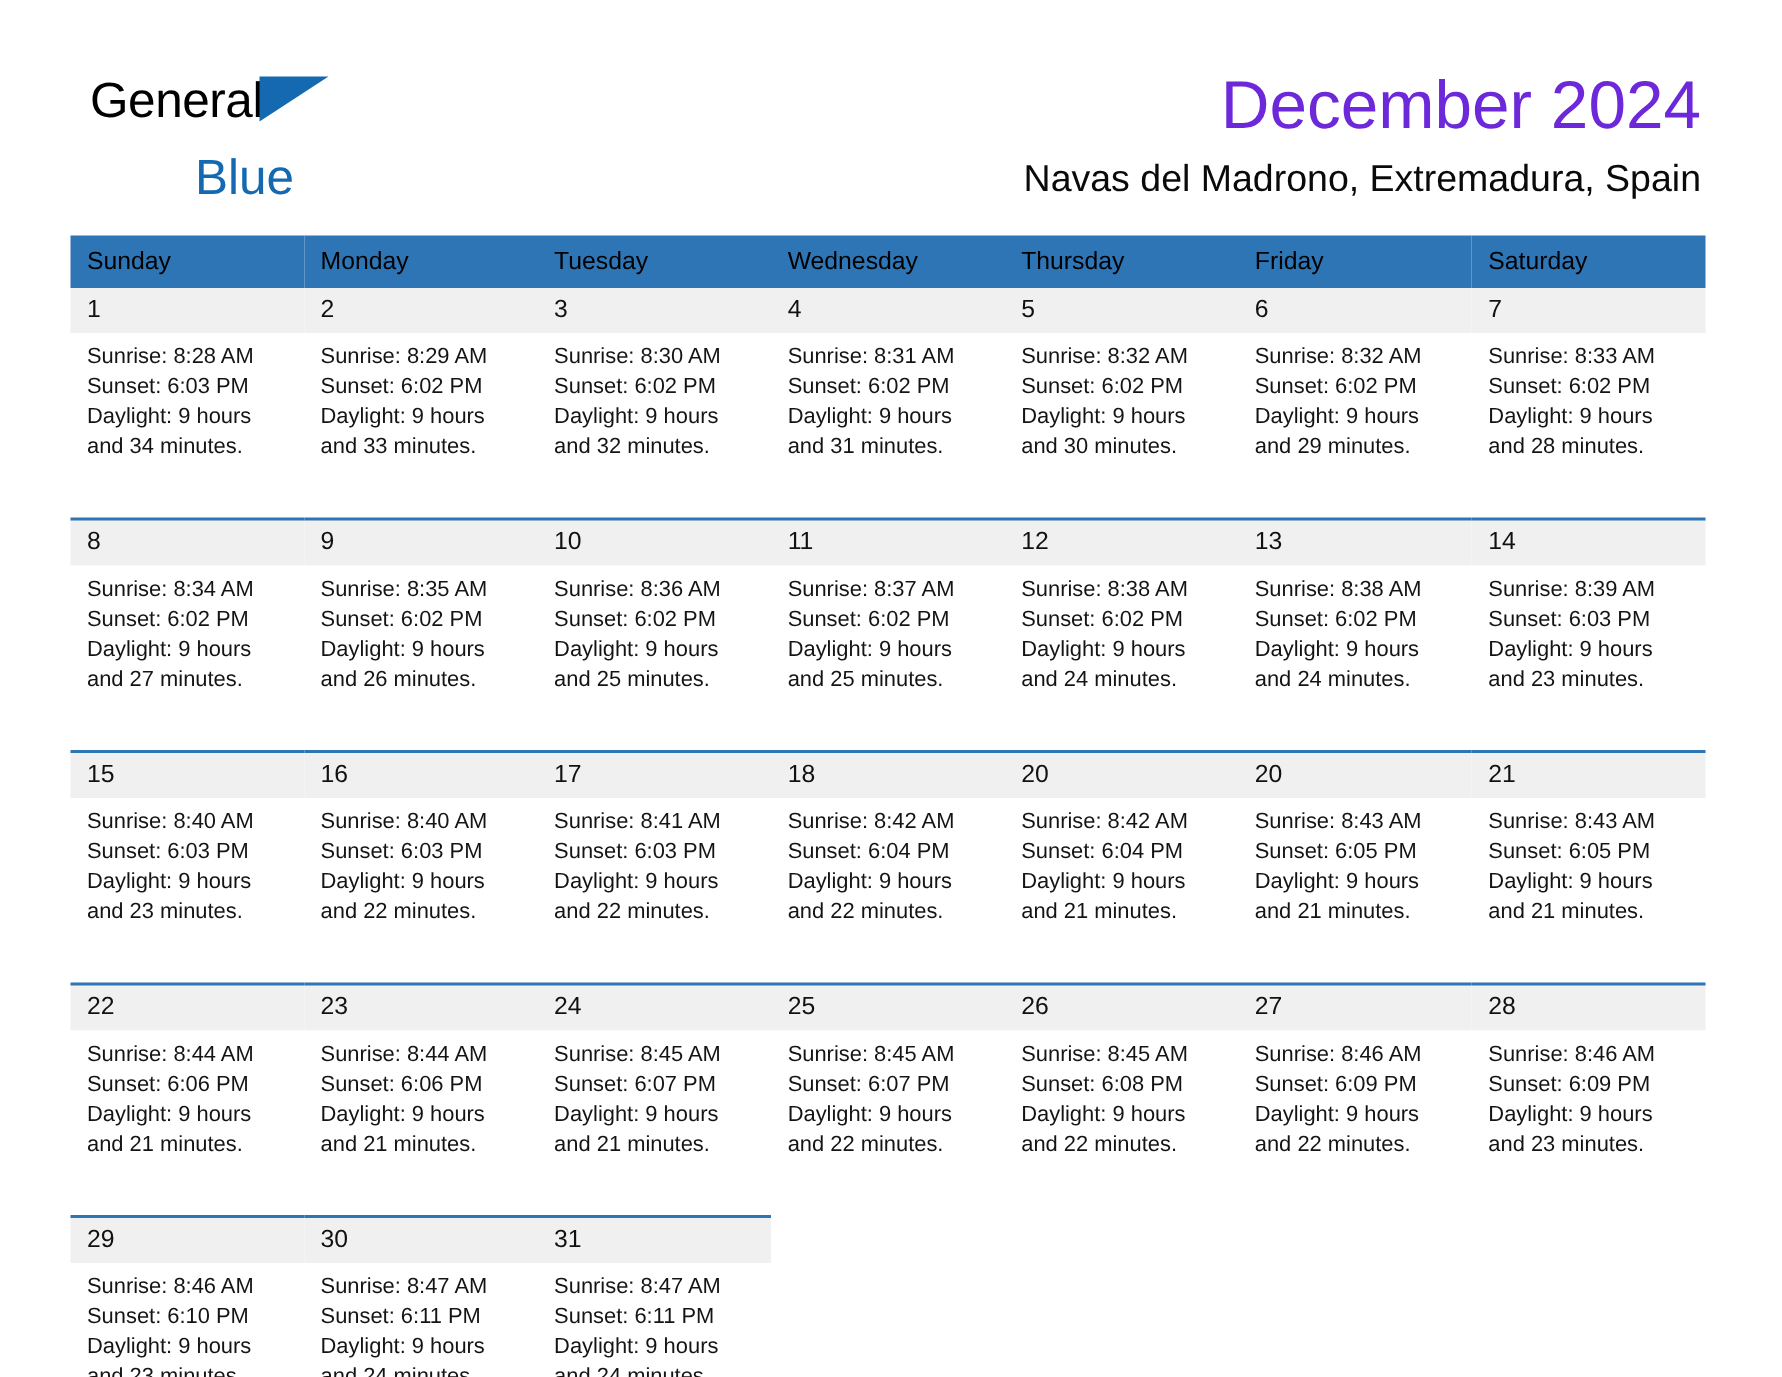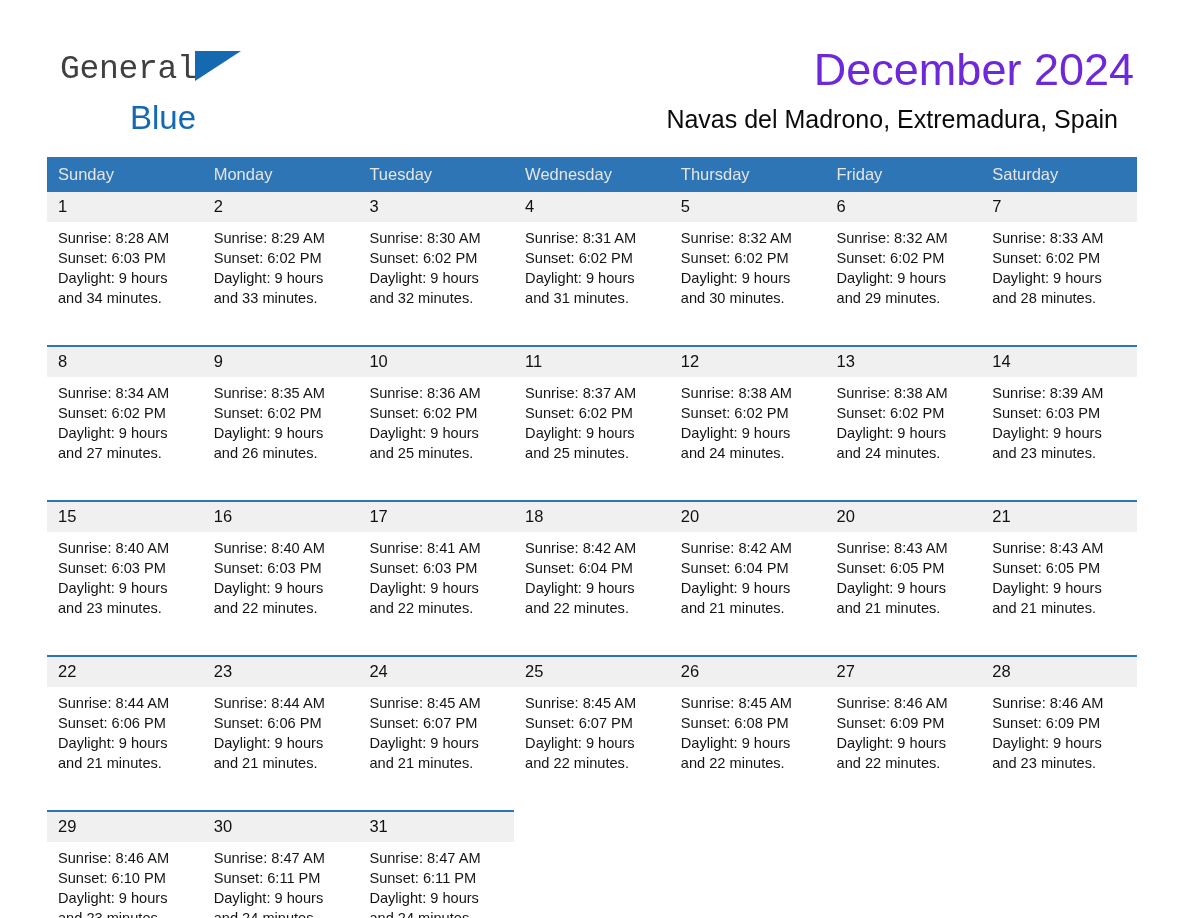--- a/index.html
+++ b/index.html
@@ -41,22 +41,22 @@
     position: relative;
     font-size: 33px;
     letter-spacing: -0.3px;
     line-height: 1;
     color: #000000;
     height: 36px;
     white-space: nowrap;
   }
   .brand-general {
     font-size: 33px;
-    color: #404040;
-    font-family: Liberation Mono, monospace;
+    color: #000000;
+    font-family: Liberation Sans, sans-serif;
   }
   .brand-tri {
     display: inline-block;
     vertical-align: baseline;
     width: 0;
     height: 0;
     margin-left: -2px;
     border-left: 46px solid #1569b0;
     border-bottom: 30px solid transparent;
     position: relative;
@@ -80,21 +80,21 @@
   }
   .month-title {
     font-size: 45px;
     line-height: 1.05;
     color: #6d28d9;
     font-weight: normal;
     margin: 0;
     white-space: nowrap;
   }
   .subtitle {
-    margin: 13px 16px 0 0;
+    margin: 13px 0 0 0;
     font-size: 25px;
     line-height: 1.1;
     color: #0a0a0a;
     font-weight: normal;
     white-space: nowrap;
     text-align: right;
   }
 
   
   .cal {
@@ -102,21 +102,21 @@
     left: 47px;
     top: 157px;
     width: 1090px;
     border-collapse: collapse;
     table-layout: fixed;
   }
   .cal col { width: 155.7px; }
 
   .cal thead th {
     background: #2e75b6;
-    color: #e5e5e5;
+    color: #000000;
     font-size: 16.5px;
     font-weight: normal;
     text-align: left;
     padding: 8px 0 9px 11px;
     height: 16px;
     line-height: 1.1;
   }
 
   .daynum-row td {
     background: #f0f0f0;

